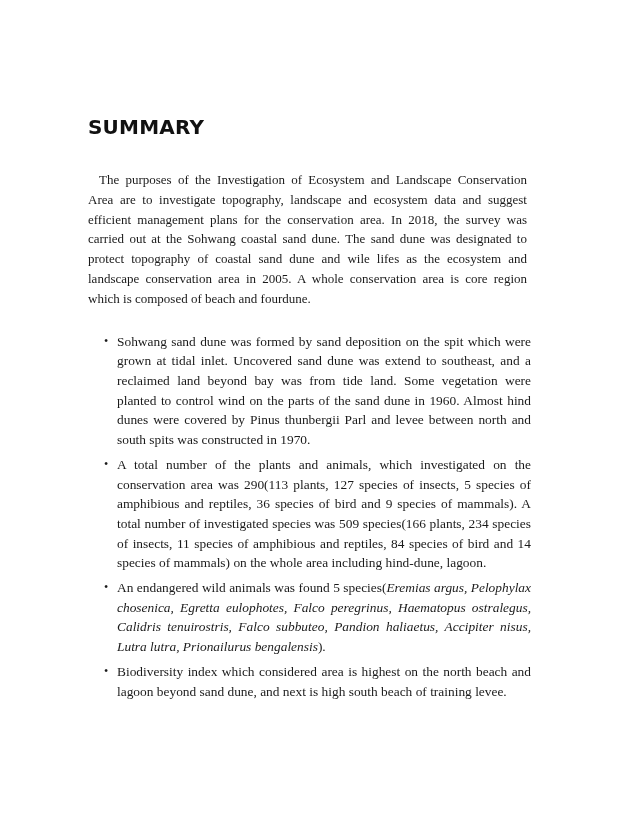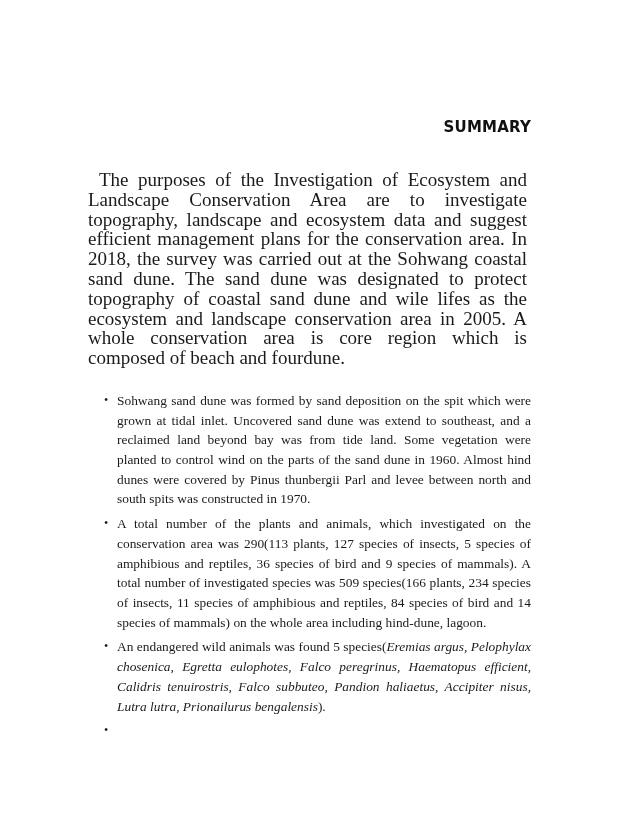--- a/index.html
+++ b/index.html
@@ -15,34 +15,34 @@
       font-family: "DejaVu Serif", "Liberation Serif", serif;
       color: #1a1a1a;
     }
     .page {
       position: absolute;
       left: 88px;
       top: 110px;
       width: 443px;
     }
     .title {
-      text-align: right;
+      text-align: left;
       font-family: "DejaVu Sans", "Liberation Sans", sans-serif;
       font-weight: bold;
-      font-size: 15px;
+      font-size: 20px;
       letter-spacing: 0.2px;
       color: #111111;
       margin: 0;
       height: 34px;
       line-height: 34px;
     }
     .intro {
       margin: 26px 4px 0 0;
       font-family: "Liberation Serif", serif;
-      font-size: 19px;
+      font-size: 13px;
       line-height: 19.8px;
       text-align: justify;
       text-indent: 11px;
     }
     .bullets {
       list-style: none;
       margin: 23px 0 0 0;
       padding: 0;
     }
     .bullet-item {
@@ -77,19 +77,20 @@
     <li class="bullet-item">
       <span class="bullet-mark">•</span>
       <span>Sohwang sand dune was formed by sand deposition on the spit which were grown at tidal inlet. Uncovered sand dune was extend to southeast, and a reclaimed land beyond bay was from tide land. Some vegetation were planted to control wind on the parts of the sand dune in 1960. Almost hind dunes were covered by Pinus thunbergii Parl and levee between north and south spits was constructed in 1970.</span>
     </li>
     <li class="bullet-item">
       <span class="bullet-mark">•</span>
       <span>A total number of the plants and animals, which investigated on the conservation area was 290(113 plants, 127 species of insects, 5 species of amphibious and reptiles, 36 species of bird and 9 species of mammals). A total number of investigated species was 509 species(166 plants, 234 species of insects, 11 species of amphibious and reptiles, 84 species of bird and 14 species of mammals) on the whole area including hind-dune, lagoon.</span>
     </li>
     <li class="bullet-item">
       <span class="bullet-mark">•</span>
-      <span>An endangered wild animals was found 5 species(</span><span class="species">Eremias argus, Pelophylax chosenica, Egretta eulophotes, Falco peregrinus, Haematopus efficient, Calidris tenuirostris, Falco subbuteo, Pandion haliaetus, Accipiter nisus, Lutra lutra, Prionailurus bengalensis</span><span>).</span>
+      <span>An endangered wild animals was found 5 species(</span><span class="species">Eremias argus, Pelophylax chosenica, Egretta eulophotes, Falco peregrinus, Haematopus ostralegus, Calidris tenuirostris, Falco subbuteo, Pandion haliaetus, Accipiter nisus, Lutra lutra, Prionailurus bengalensis</span><span>).</span>
     </li>
     <li class="bullet-item">
       <span class="bullet-mark">•</span>
+      <span>Biodiversity index which considered area is highest on the north beach and lagoon beyond sand dune, and next is high south beach of training levee.</span>
     </li>
   </ul>
 </div>
 
 </body></html>

